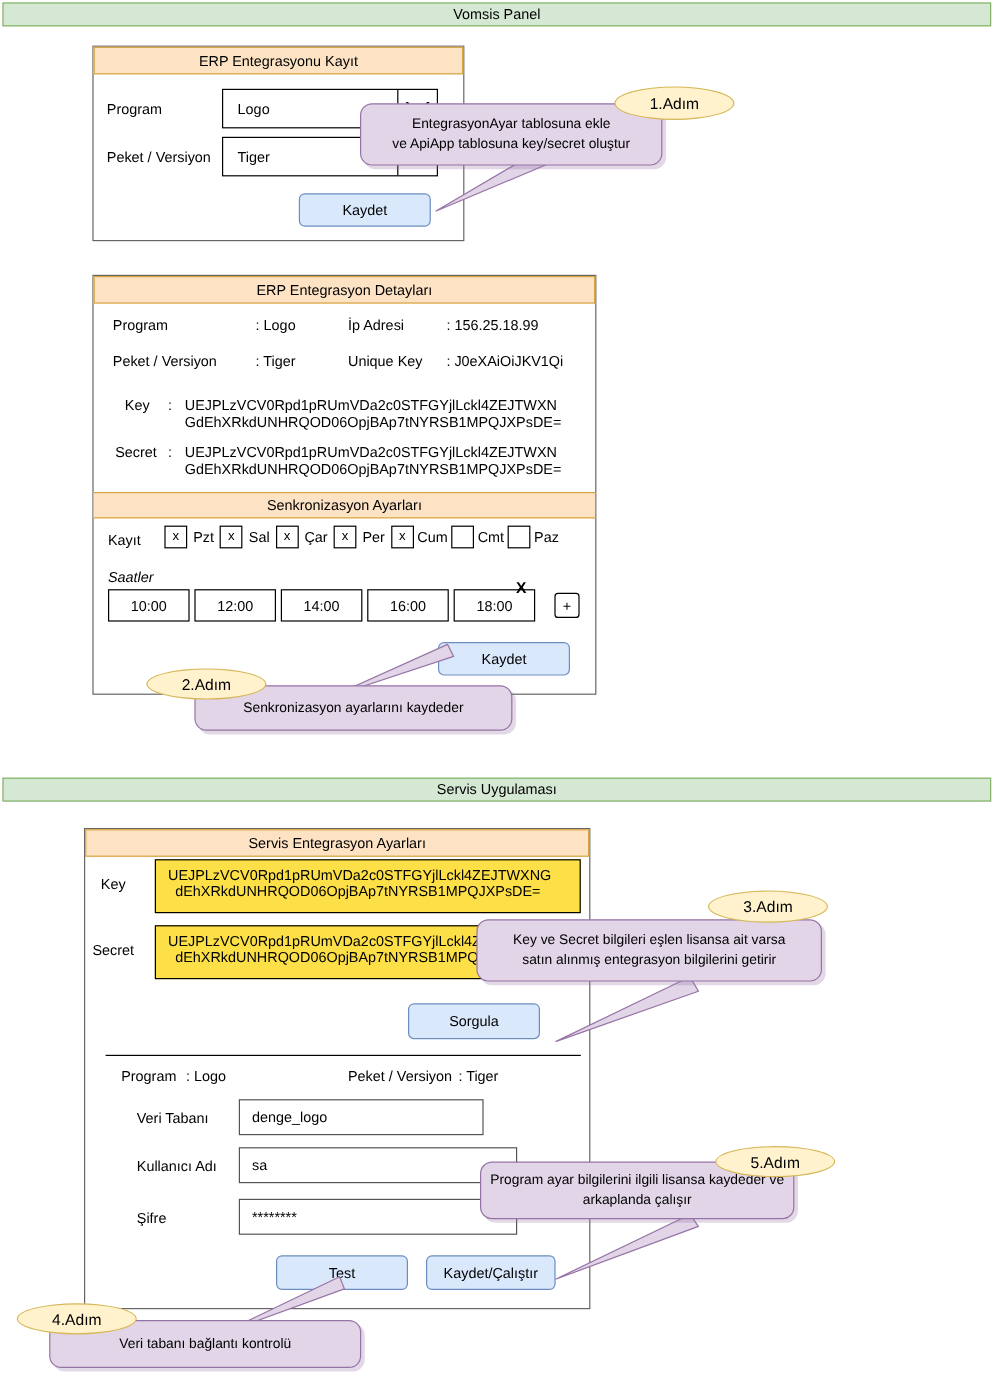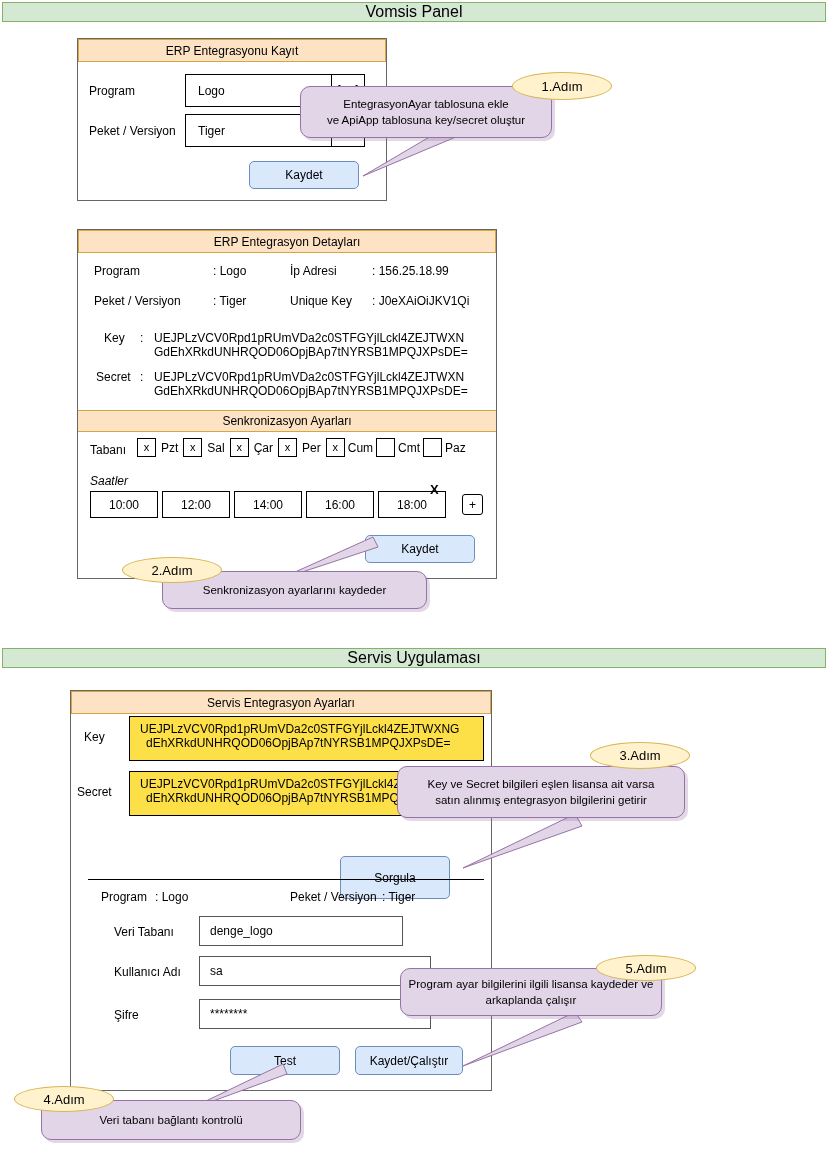--- a/index.html
+++ b/index.html
@@ -10,21 +10,21 @@
     font-family: "Liberation Sans", sans-serif;
     font-size: 12px; color: #000;
     overflow: hidden;
   }
   .abs { position: absolute; }
 
   
   .banner {
     background: #d5e8d4; border: 1px solid #82b366;
     display: flex; align-items: center; justify-content: center;
-    font-size: 16px; color: #000;
+    font-size: 12px; color: #000;
   }
 
   
   .window { background:#fff; border:1px solid #666; }
   .win-title {
     background:#fde2c3; border-bottom:1px solid #d6a642;
     border-left:1px solid #d6a642; border-right:1px solid #d6a642;
     border-top:1px solid #d6a642;
     height:23px; display:flex; align-items:center; justify-content:center;
     font-size:12px;
@@ -161,21 +161,21 @@
 <div class="abs kv" style="left:154px;top:331px;">UEJPLzVCV0Rpd1pRUmVDa2c0STFGYjlLckl4ZEJTWXN</div>
 <div class="abs kv" style="left:154px;top:345px;">GdEhXRkdUNHRQOD06OpjBAp7tNYRSB1MPQJXPsDE=</div>
 
 <div class="abs kv" style="left:96px;top:370px;">Secret</div>
 <div class="abs kv" style="left:140px;top:370px;">:</div>
 <div class="abs kv" style="left:154px;top:370px;">UEJPLzVCV0Rpd1pRUmVDa2c0STFGYjlLckl4ZEJTWXN</div>
 <div class="abs kv" style="left:154px;top:384px;">GdEhXRkdUNHRQOD06OpjBAp7tNYRSB1MPQJXPsDE=</div>
 
 <div class="abs" style="left:78px;top:410px;width:418px;height:22px;background:#fde2c3;border-top:1px solid #d6a642;border-bottom:1px solid #d6a642;display:flex;align-items:center;justify-content:center;font-size:12px;">Senkronizasyon Ayarları</div>
 
-<div class="abs field-label" style="left:90px;top:443px;">Tabanı</div>
+<div class="abs field-label" style="left:90px;top:443px;">Kayıt</div>
 
 <div class="abs" style="left:137px;top:438px;display:flex;align-items:center;gap:0;">
   <div class="chk">x</div>
   <span style="padding:0 5px;">Pzt</span>
   <div class="chk">x</div>
   <span style="padding:0 5px;">Sal</span>
   <div class="chk">x</div>
   <span style="padding:0 5px;">Çar</span>
   <div class="chk">x</div>
   <span style="padding:0 5px;">Per</span>
@@ -224,21 +224,21 @@
   <div class="line">UEJPLzVCV0Rpd1pRUmVDa2c0STFGYjlLckl4ZEJTWXNG</div>
   <div class="line" style="padding-left:16px;">dEhXRkdUNHRQOD06OpjBAp7tNYRSB1MPQJXPsDE=</div>
 </div>
 
 <div class="abs field-label" style="left:77px;top:785px;">Secret</div>
 <div class="txtbox abs" style="left:129px;top:771px;width:355px;height:45px;padding-top:5px;">
   <div class="line">UEJPLzVCV0Rpd1pRUmVDa2c0STFGYjlLckl4ZEJTWXNG</div>
   <div class="line" style="padding-left:16px;">dEhXRkdUNHRQOD06OpjBAp7tNYRSB1MPQJXPsDE=</div>
 </div>
 
-<div class="btn abs" style="left:340px;top:836px;width:110px;height:43px;margin-top:20px;">Sorgula</div>
+<div class="btn abs" style="left:340px;top:836px;width:110px;height:30px;">Sorgula</div>
 
 <div class="divider abs" style="left:88px;top:879px;width:396px;"></div>
 
 <div class="abs kv" style="left:101px;top:890px;">Program</div>
 <div class="abs kv" style="left:155px;top:890px;">: Logo</div>
 <div class="abs kv" style="left:290px;top:890px;">Peket / Versiyon</div>
 <div class="abs kv" style="left:382px;top:890px;">: Tiger</div>
 
 <div class="abs field-label" style="left:114px;top:925px;">Veri Tabanı</div>
 <div class="inputbox abs" style="left:199px;top:916px;width:204px;">denge_logo</div>

